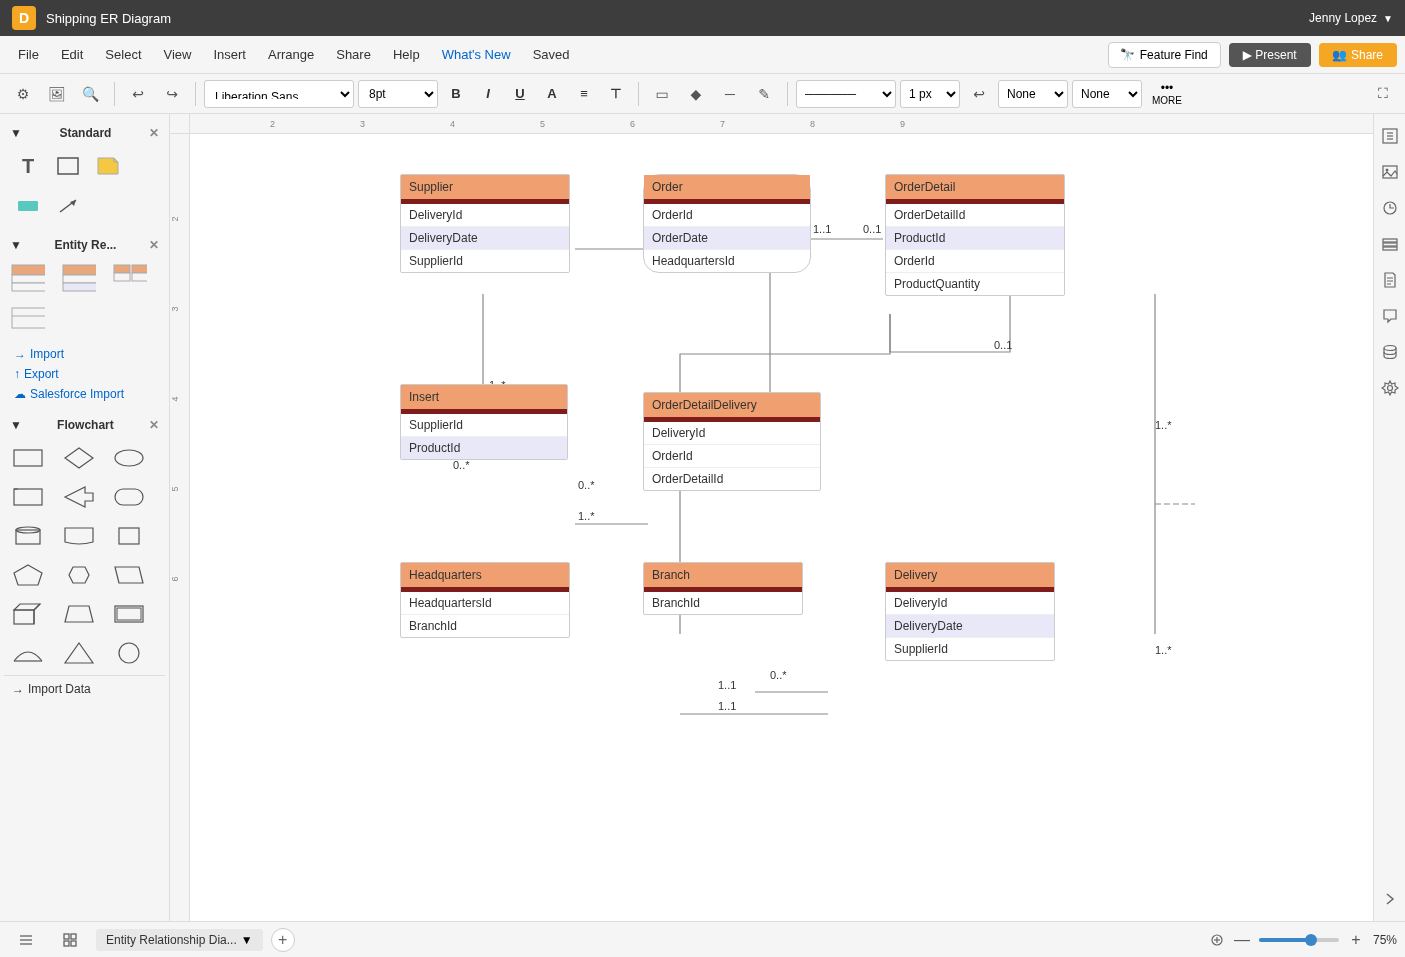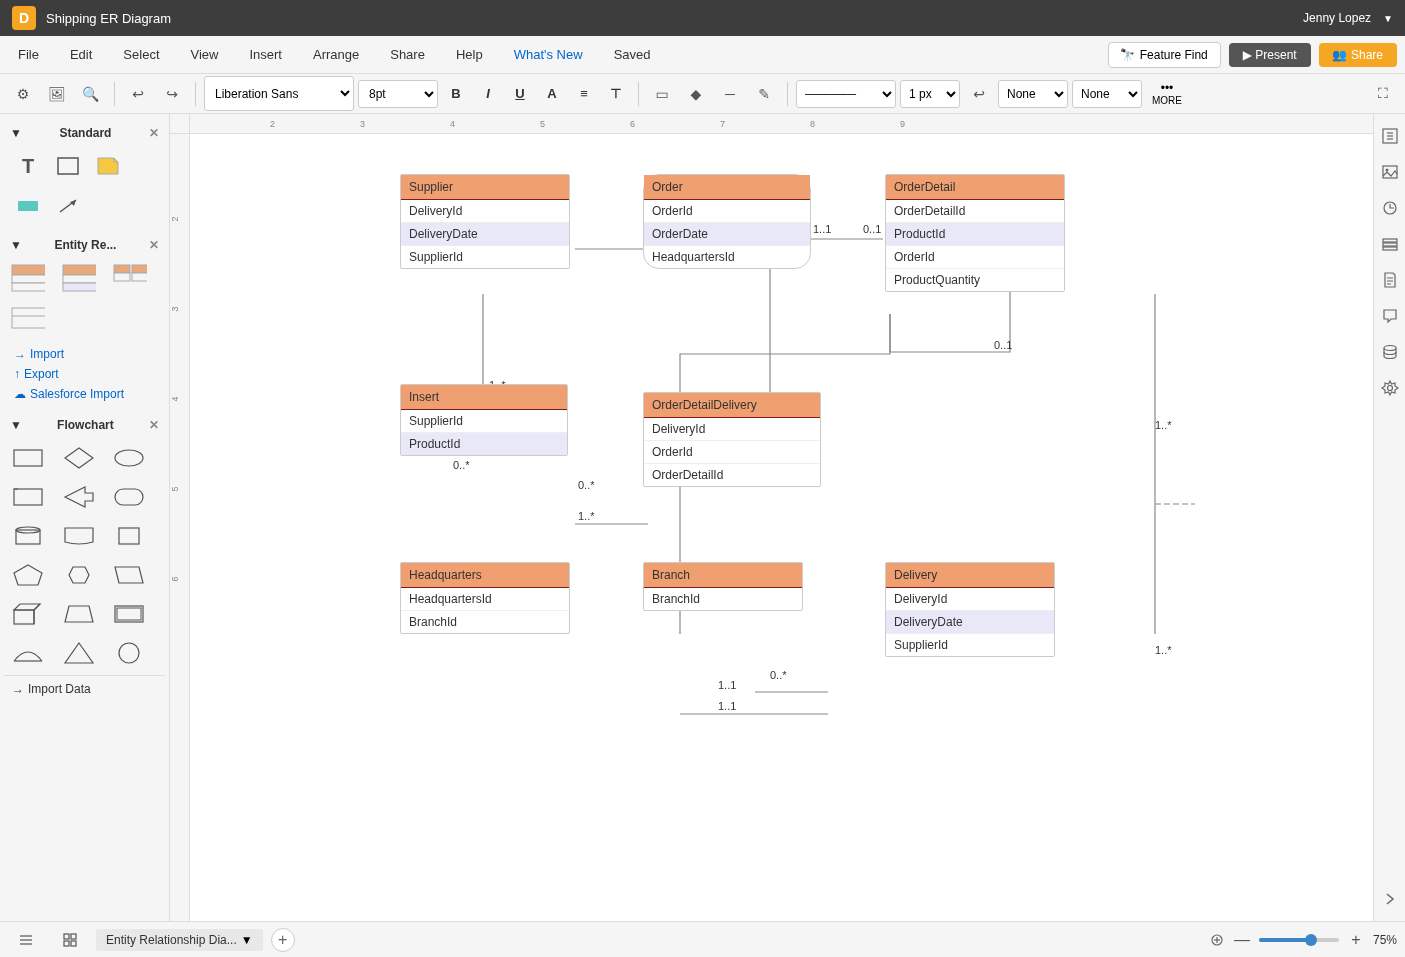--- a/index.html
+++ b/index.html
@@ -18,32 +18,32 @@
     #title-bar .logo {
       width: 24px; height: 24px;
       background: #f5a623;
       border-radius: 4px;
       display: flex; align-items: center; justify-content: center;
       margin-right: 10px;
       font-weight: bold; color: white; font-size: 14px;
     }
     #title-bar .title-left { display: flex; align-items: center; }
     #title-bar .app-title { font-size: 13px; }
-    #title-bar .user-area { display: flex; align-items: center; gap: 12px; }
+    #title-bar .user-area { display: flex; align-items: center; gap: 6px; }
     #title-bar .chevron { font-size: 10px; }
 
     
     #menu-bar {
       background: #f5f5f5;
       height: 38px;
       display: flex;
       align-items: center;
       padding: 0 8px;
       border-bottom: 1px solid #ddd;
-      gap: 11px;
+      gap: 2px;
     }
     .menu-item {
       padding: 4px 10px;
       font-size: 13px;
       cursor: pointer;
       border-radius: 3px;
       color: #333;
     }
     .menu-item.highlight { color: #0066cc; }
     .menu-spacer { flex: 1; }
@@ -79,21 +79,21 @@
       gap: 4px;
     }
     .toolbar-btn {
       width: 30px; height: 28px;
       display: flex; align-items: center; justify-content: center;
       cursor: pointer; border-radius: 3px; font-size: 14px; color: #555;
       border: none; background: transparent;
     }
     .toolbar-sep { width: 1px; height: 24px; background: #ccc; margin: 0 4px; }
     .font-select {
-      width: 150px; height: 35px; border: 1px solid #ccc;
+      width: 150px; height: 28px; border: 1px solid #ccc;
       border-radius: 3px; padding: 8px 6px; font-size: 12px;
       background: white; cursor: pointer;
     }
     .size-select {
       width: 80px; height: 28px; border: 1px solid #ccc;
       border-radius: 3px; padding: 0 6px; font-size: 12px;
       background: white; cursor: pointer;
     }
     .toolbar-format-btn {
       width: 28px; height: 28px;
@@ -197,21 +197,21 @@
       border-radius: 2px;
       font-size: 12px;
       min-width: 160px;
       background: white;
     }
     .er-table-header {
       background: #f0a070;
       padding: 5px 8px;
       font-weight: normal;
       color: #333;
-      border-bottom: 1px solid #7f1d1d;
+      border-bottom: 5px solid #7f1d1d;
     }
     .er-table-row {
       padding: 4px 8px;
       border-bottom: 1px solid #eee;
       color: #333;
     }
     .er-table-row:last-child { border-bottom: none; }
     .er-table-row.selected { background: #e8e8f8; }
 
     

